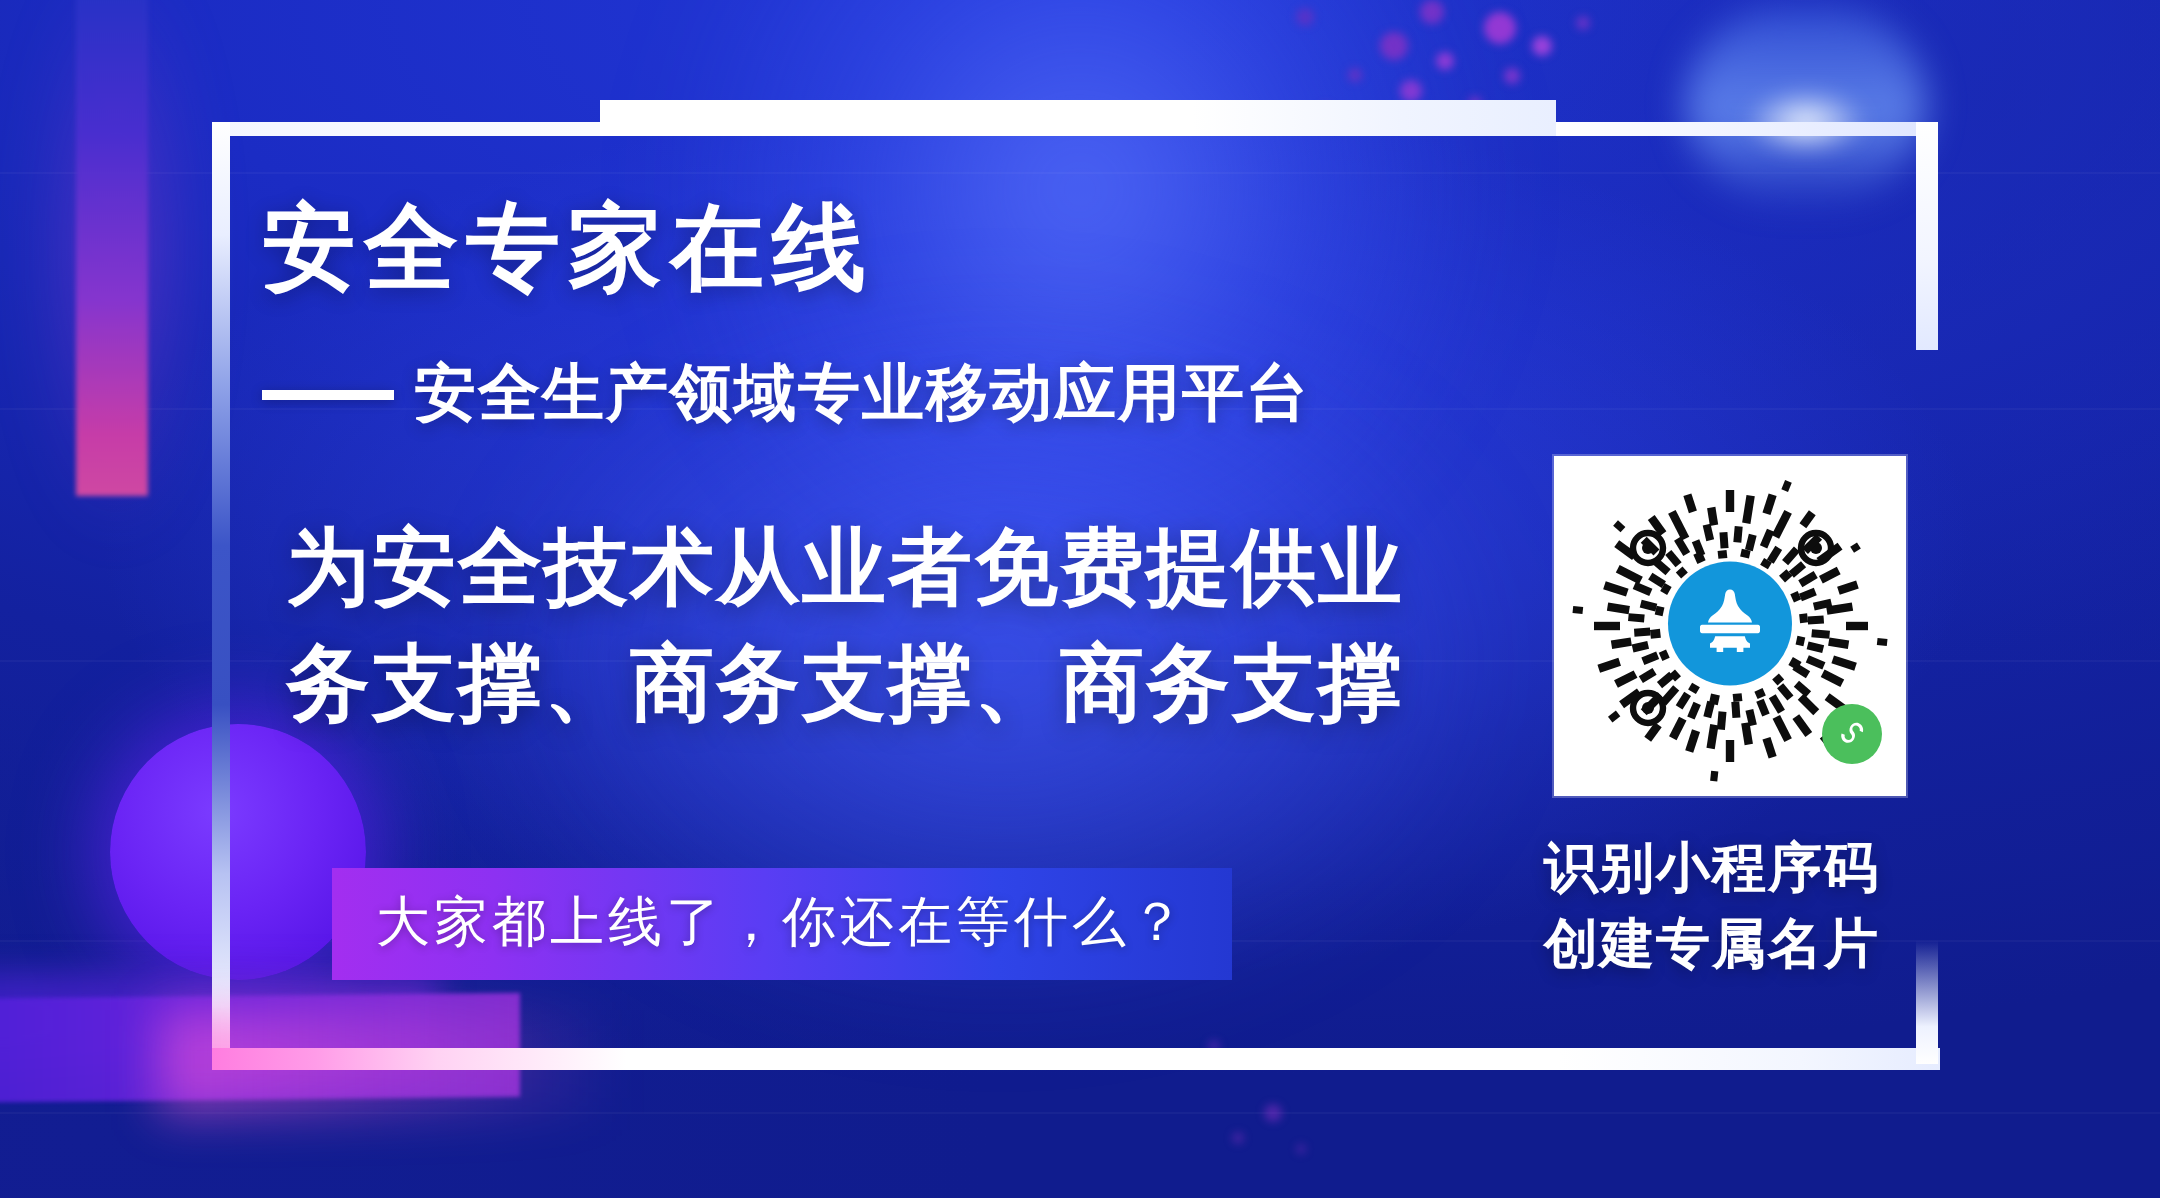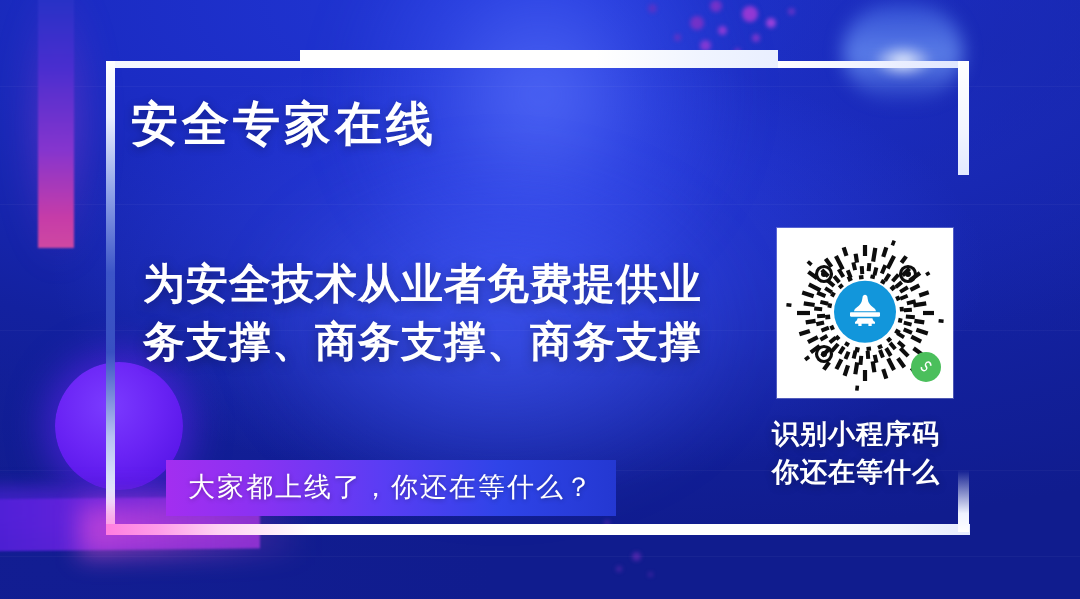--- a/index.html
+++ b/index.html
@@ -148,21 +148,21 @@
 
   .headline{
     position:absolute;left:131px;top:255px;width:640px;
     font-size:42px;font-weight:bold;color:#ffffff;
     line-height:58px;letter-spacing:1px;
     text-shadow:0 3px 12px rgba(0,0,0,.34);
   }
   .headline div{white-space:nowrap;margin-left:12px;}
 
   .tagwrap{
-    position:absolute;left:166px;top:460px;
+    position:absolute;left:166px;top:434px;
     padding:9px 22px 11px 22px;
     background:linear-gradient(90deg,#a32ef0 0%,#8d31f2 18%,#5a3df4 48%,#2f44e8 74%,#2438d2 100%);
   }
   .tagline{
     font-size:27px;color:#ffffff;letter-spacing:2px;white-space:nowrap;
     text-shadow:0 1px 5px rgba(0,0,0,.30);
   }
 
   
   .qr-card{
@@ -243,20 +243,24 @@
     <div class="f-left"></div>
     <div class="f-bottom-pinkglow"></div>
     <div class="f-bottom"></div>
     <div class="f-right-low"></div>
   </div>
 
   <div class="content">
 
     <div class="title">安全专家在线</div>
 
+    <div class="subtitle-row">
+      <span class="dash"></span>
+      <span class="subtitle">安全生产领域专业移动应用平台</span>
+    </div>
 
     <div class="headline">
       <div>为安全技术从业者免费提供业</div>
       <div>务支撑、商务支撑、商务支撑</div>
     </div>
 
     <div class="tagwrap">
       <span class="tagline">大家都上线了，你还在等什么？</span>
     </div>
 
@@ -418,17 +422,17 @@
         <div class="mini-badge">
           <svg width="20" height="20" viewBox="0 0 20 20">
             <path d="M13.4 4.6c-1.6-.7-3.4.2-4.2 1.7-.7 1.4-.6 2.7.2 3.6.8.9.8 1.8.2 2.5-.6.7-1.7.8-2.5.2-.7-.5-1-1.4-.7-2.2l-1.6-.7c-.6 1.7.2 3.6 1.8 4.4 1.6.8 3.5 0 4.4-1.5.8-1.4.6-2.8-.2-3.7-.8-.9-.8-1.8-.2-2.5.6-.7 1.7-.8 2.5-.2.7.5 1 1.4.7 2.2l1.6.7c.6-1.8-.3-3.7-2-4.5z" fill="#ffffff"></path>
           </svg>
         </div>
       </div>
     </div>
 
     <div class="qr-caption">
       <div>识别小程序码</div>
-      <div>你还在等什么</div>
+      <div>创建专属名片</div>
     </div>
 
   </div>
 </div>
 
 </body></html>

